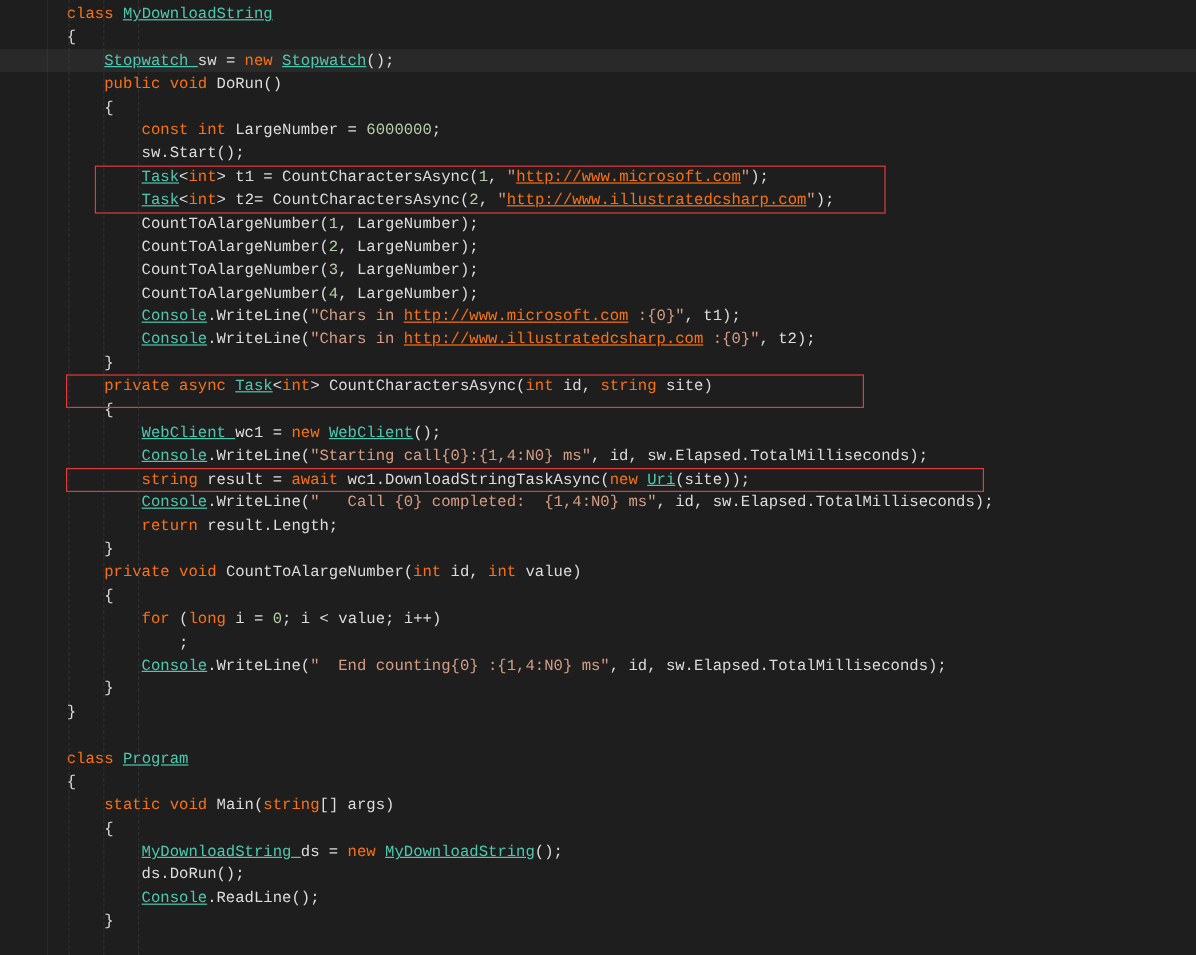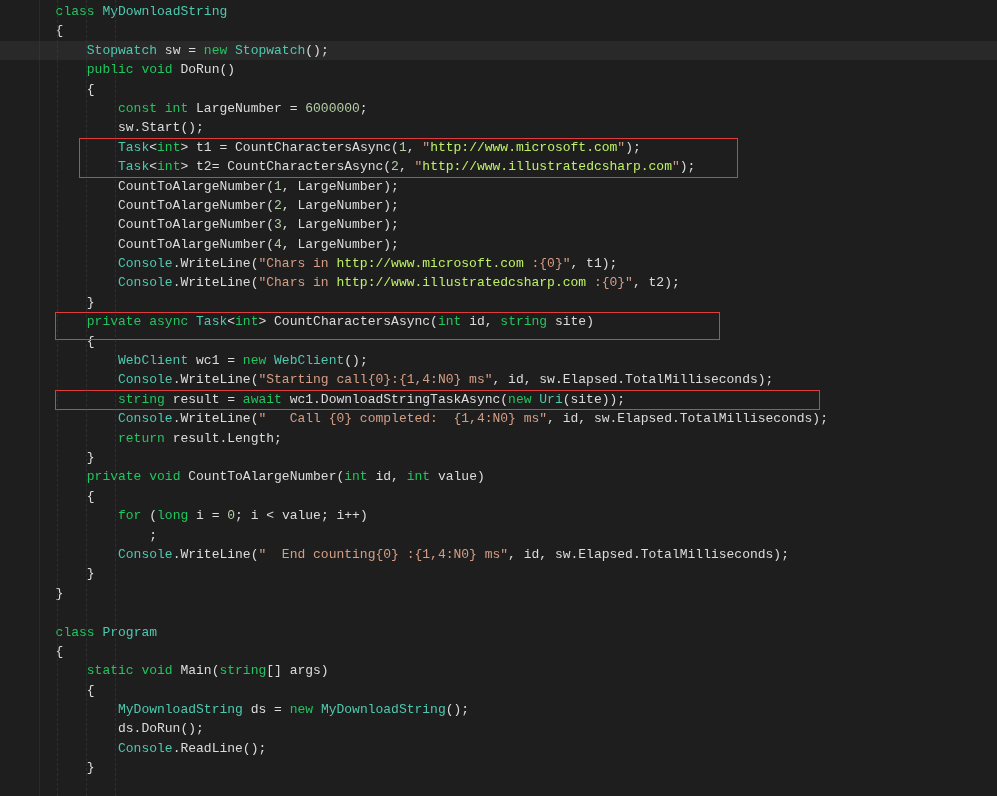--- a/index.html
+++ b/index.html
@@ -23,25 +23,25 @@
     border-right: 1px solid #2a2a2a;
   }
   .code {
     position: absolute;
     left: 40px;
     top: 0;
     padding: 2px 0 0 0;
     white-space: pre;
   }
   .line { height: 19.4px; }
-  .kw { color: #22c55e; }
+  .kw { color: #f97316; }
   .str { color: #d69d85; }
   .num { color: #b5cea8; text-align: center; }
-  .url { color: #bef264; }
-  .cls { color: #4ec9b0; }
+  .url { color: #f97316; text-decoration: underline; }
+  .cls { color: #4ec9b0; text-decoration: underline; }
   .punc { color: #dcdcdc; }
   .redbox {
     position: absolute;
     border: 1px solid #e03c3c;
     pointer-events: none;
   }
   .highlight-line {
     position: absolute;
     left: 0;
     width: 100%;

